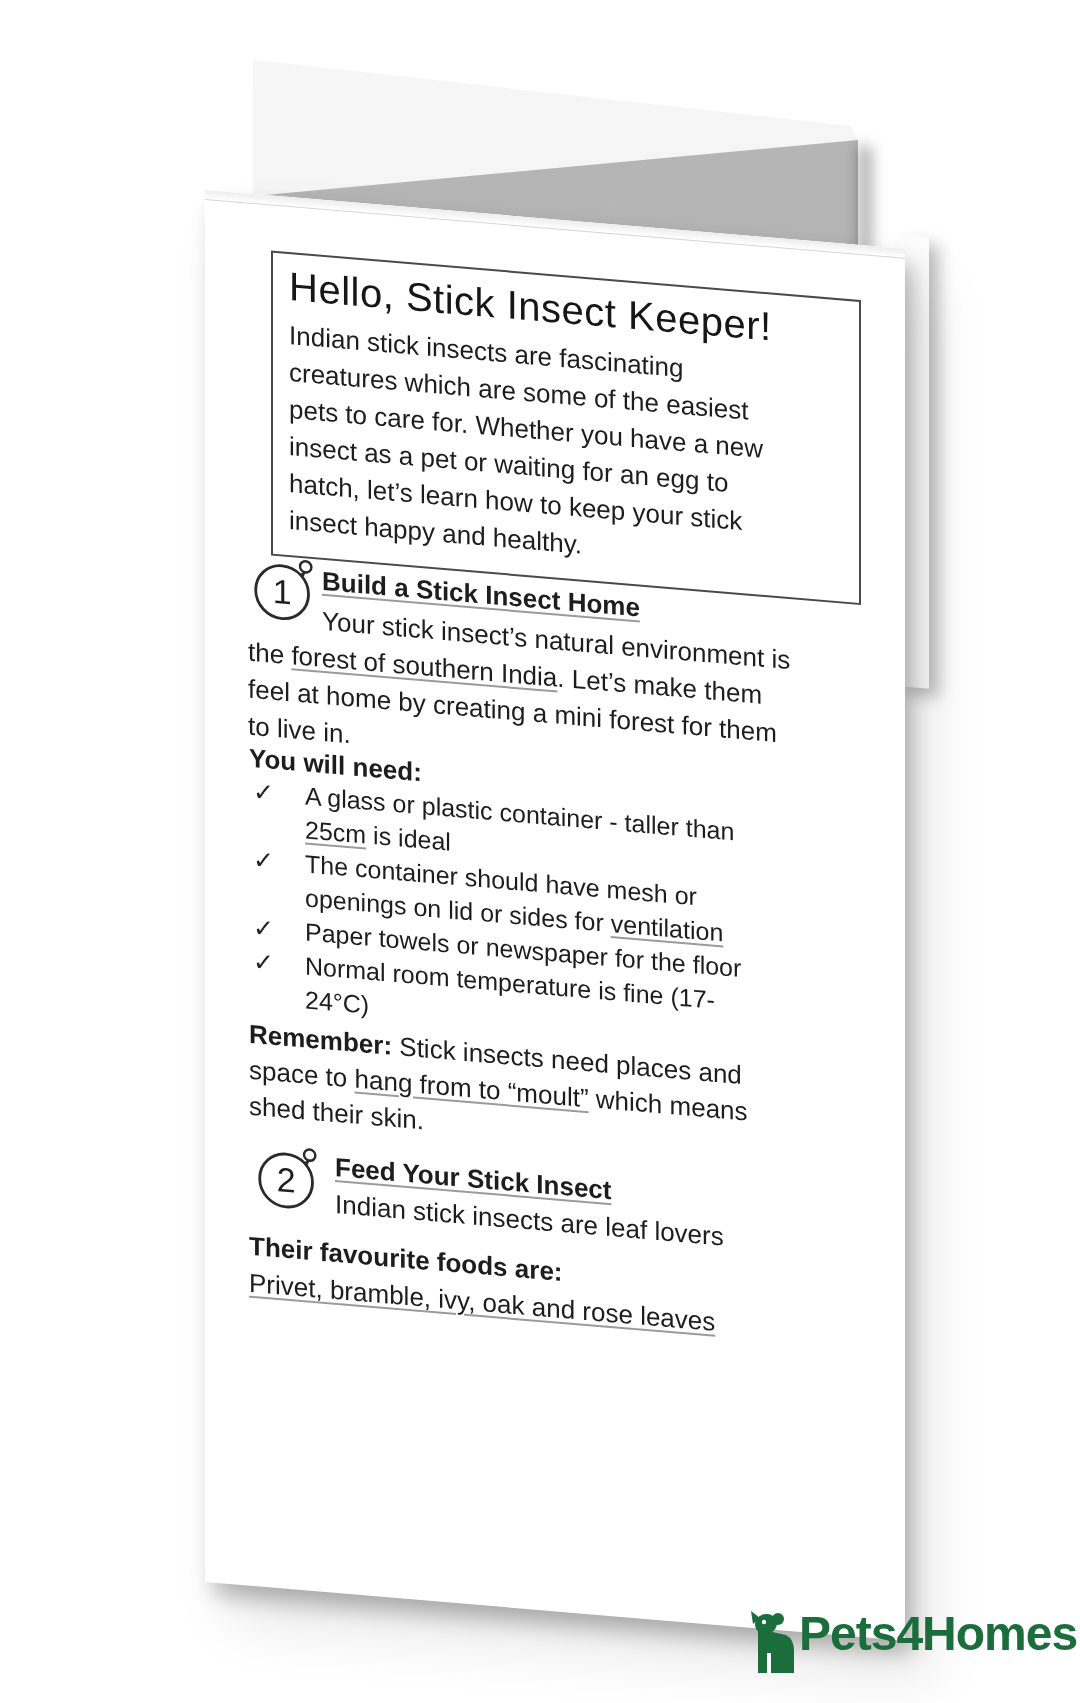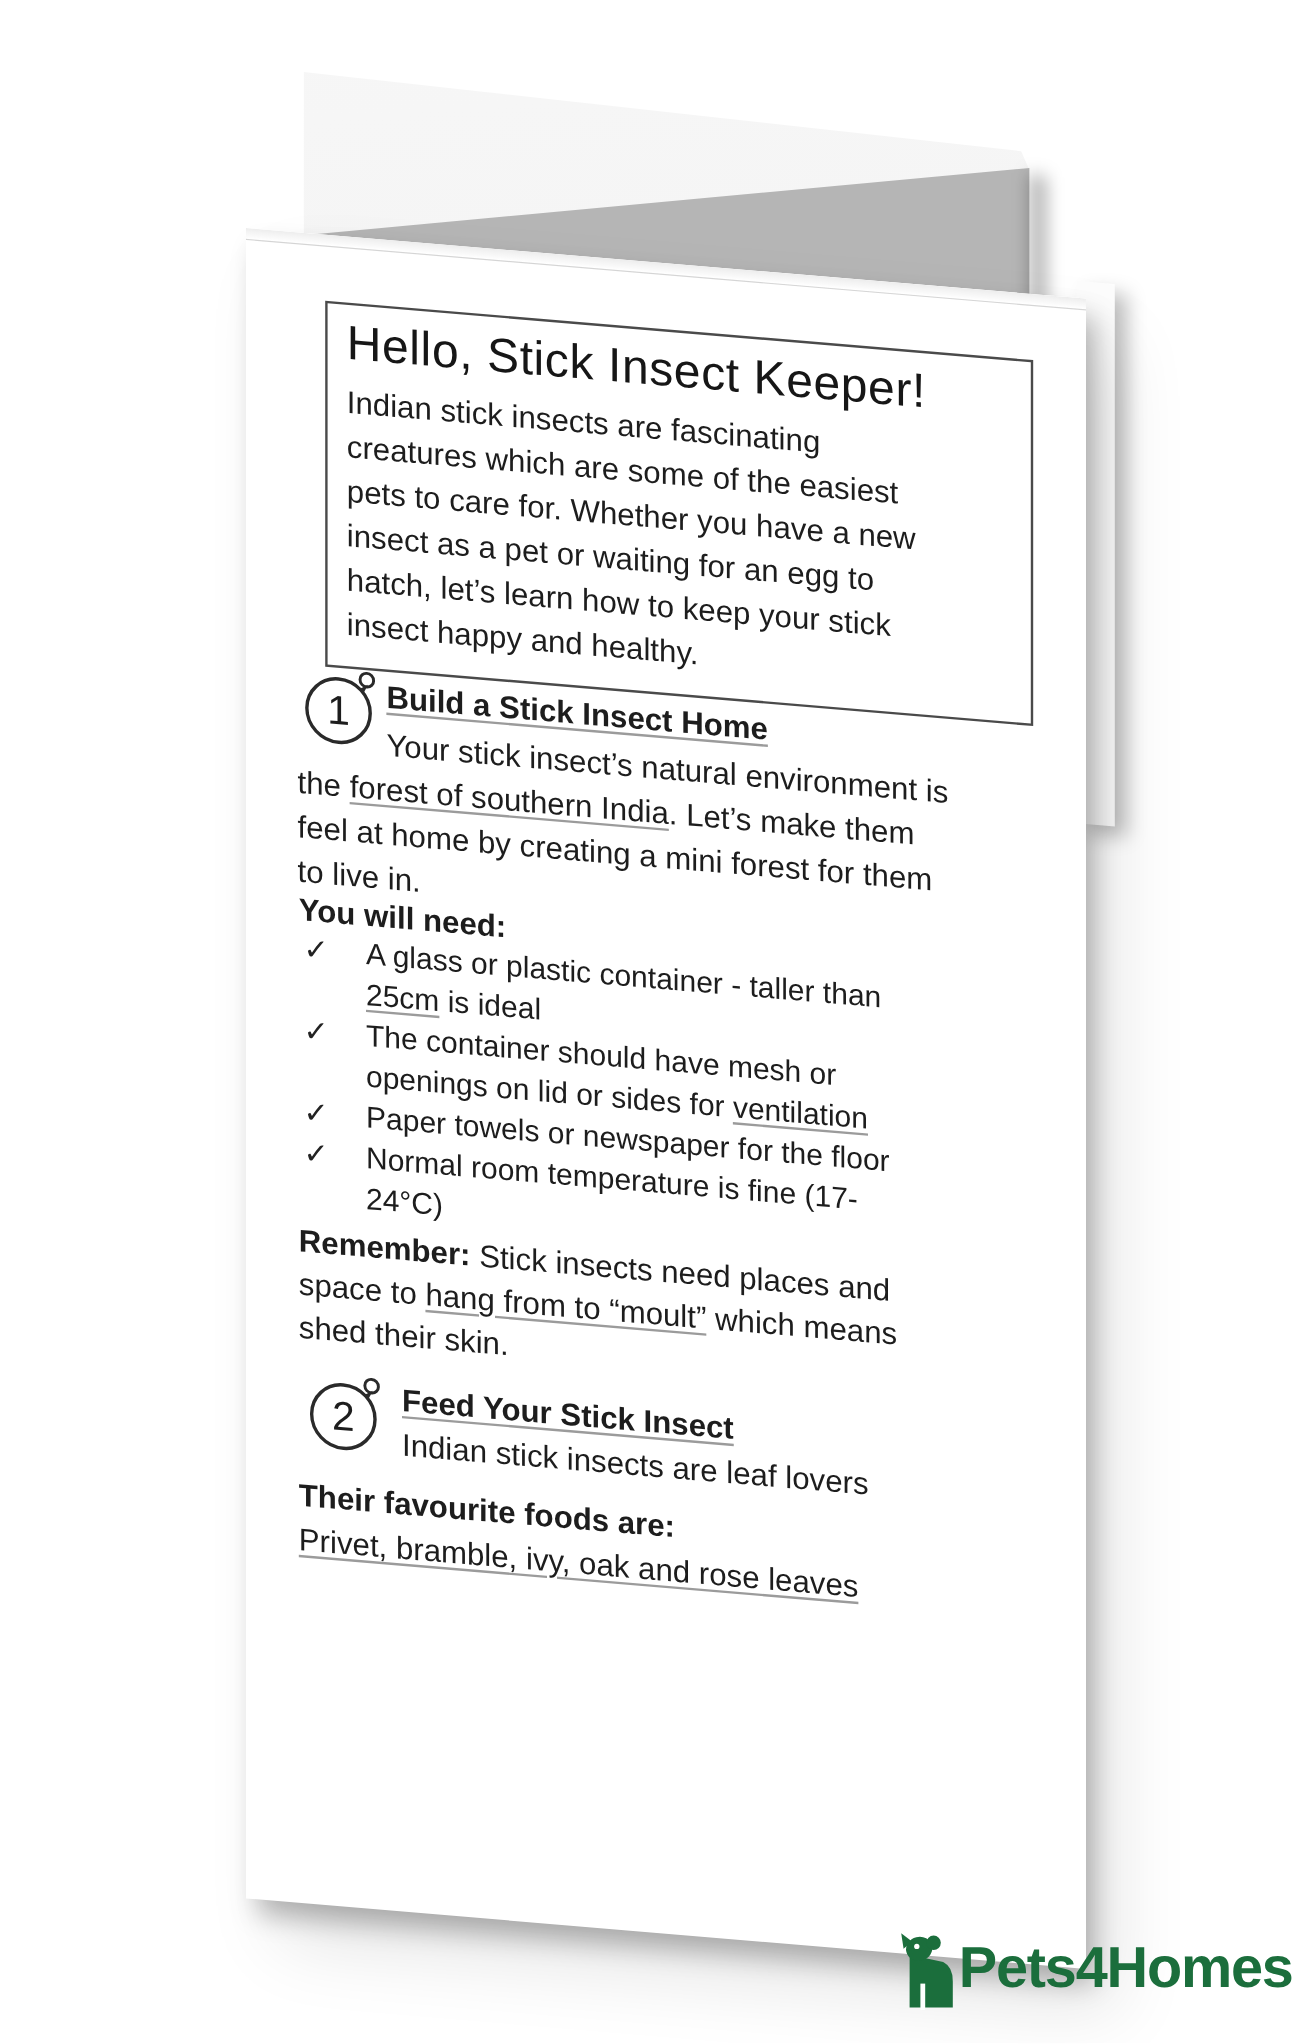--- a/index.html
+++ b/index.html
@@ -43,21 +43,21 @@
   .chk-mark{width:52px;flex:0 0 52px;font-size:25px;line-height:34px;color:#222;}
   .chk-text{flex:1;font-size:25px;line-height:34px;white-space:pre-line;}
   .remember{position:absolute;left:44px;top:822px;width:652px;font-size:26px;line-height:36px;
     white-space:pre-line;}
   .remember b{font-weight:700;}
   .s2-text{position:absolute;left:130px;top:948px;font-size:26px;line-height:37px;}
   .s2-head{font-weight:700;}
   .foods{position:absolute;left:44px;top:1034px;font-size:26px;line-height:37px;}
   .foods-label{font-weight:700;}
   
-  .logo{position:absolute;left:750px;top:1610px;display:flex;align-items:center;z-index:3;}
+  .logo{position:absolute;left:750px;top:1610px;display:flex;align-items:flex-start;z-index:3;}
   .logo-text{font-size:48px;font-weight:700;letter-spacing:-1px;line-height:1;
     padding-bottom:4px;}
   .logo svg{display:block;margin-right:3px;}
 </style>
 </head>
 <body>
 
 <div class="scene">
 
   <div class="back-light"></div>

